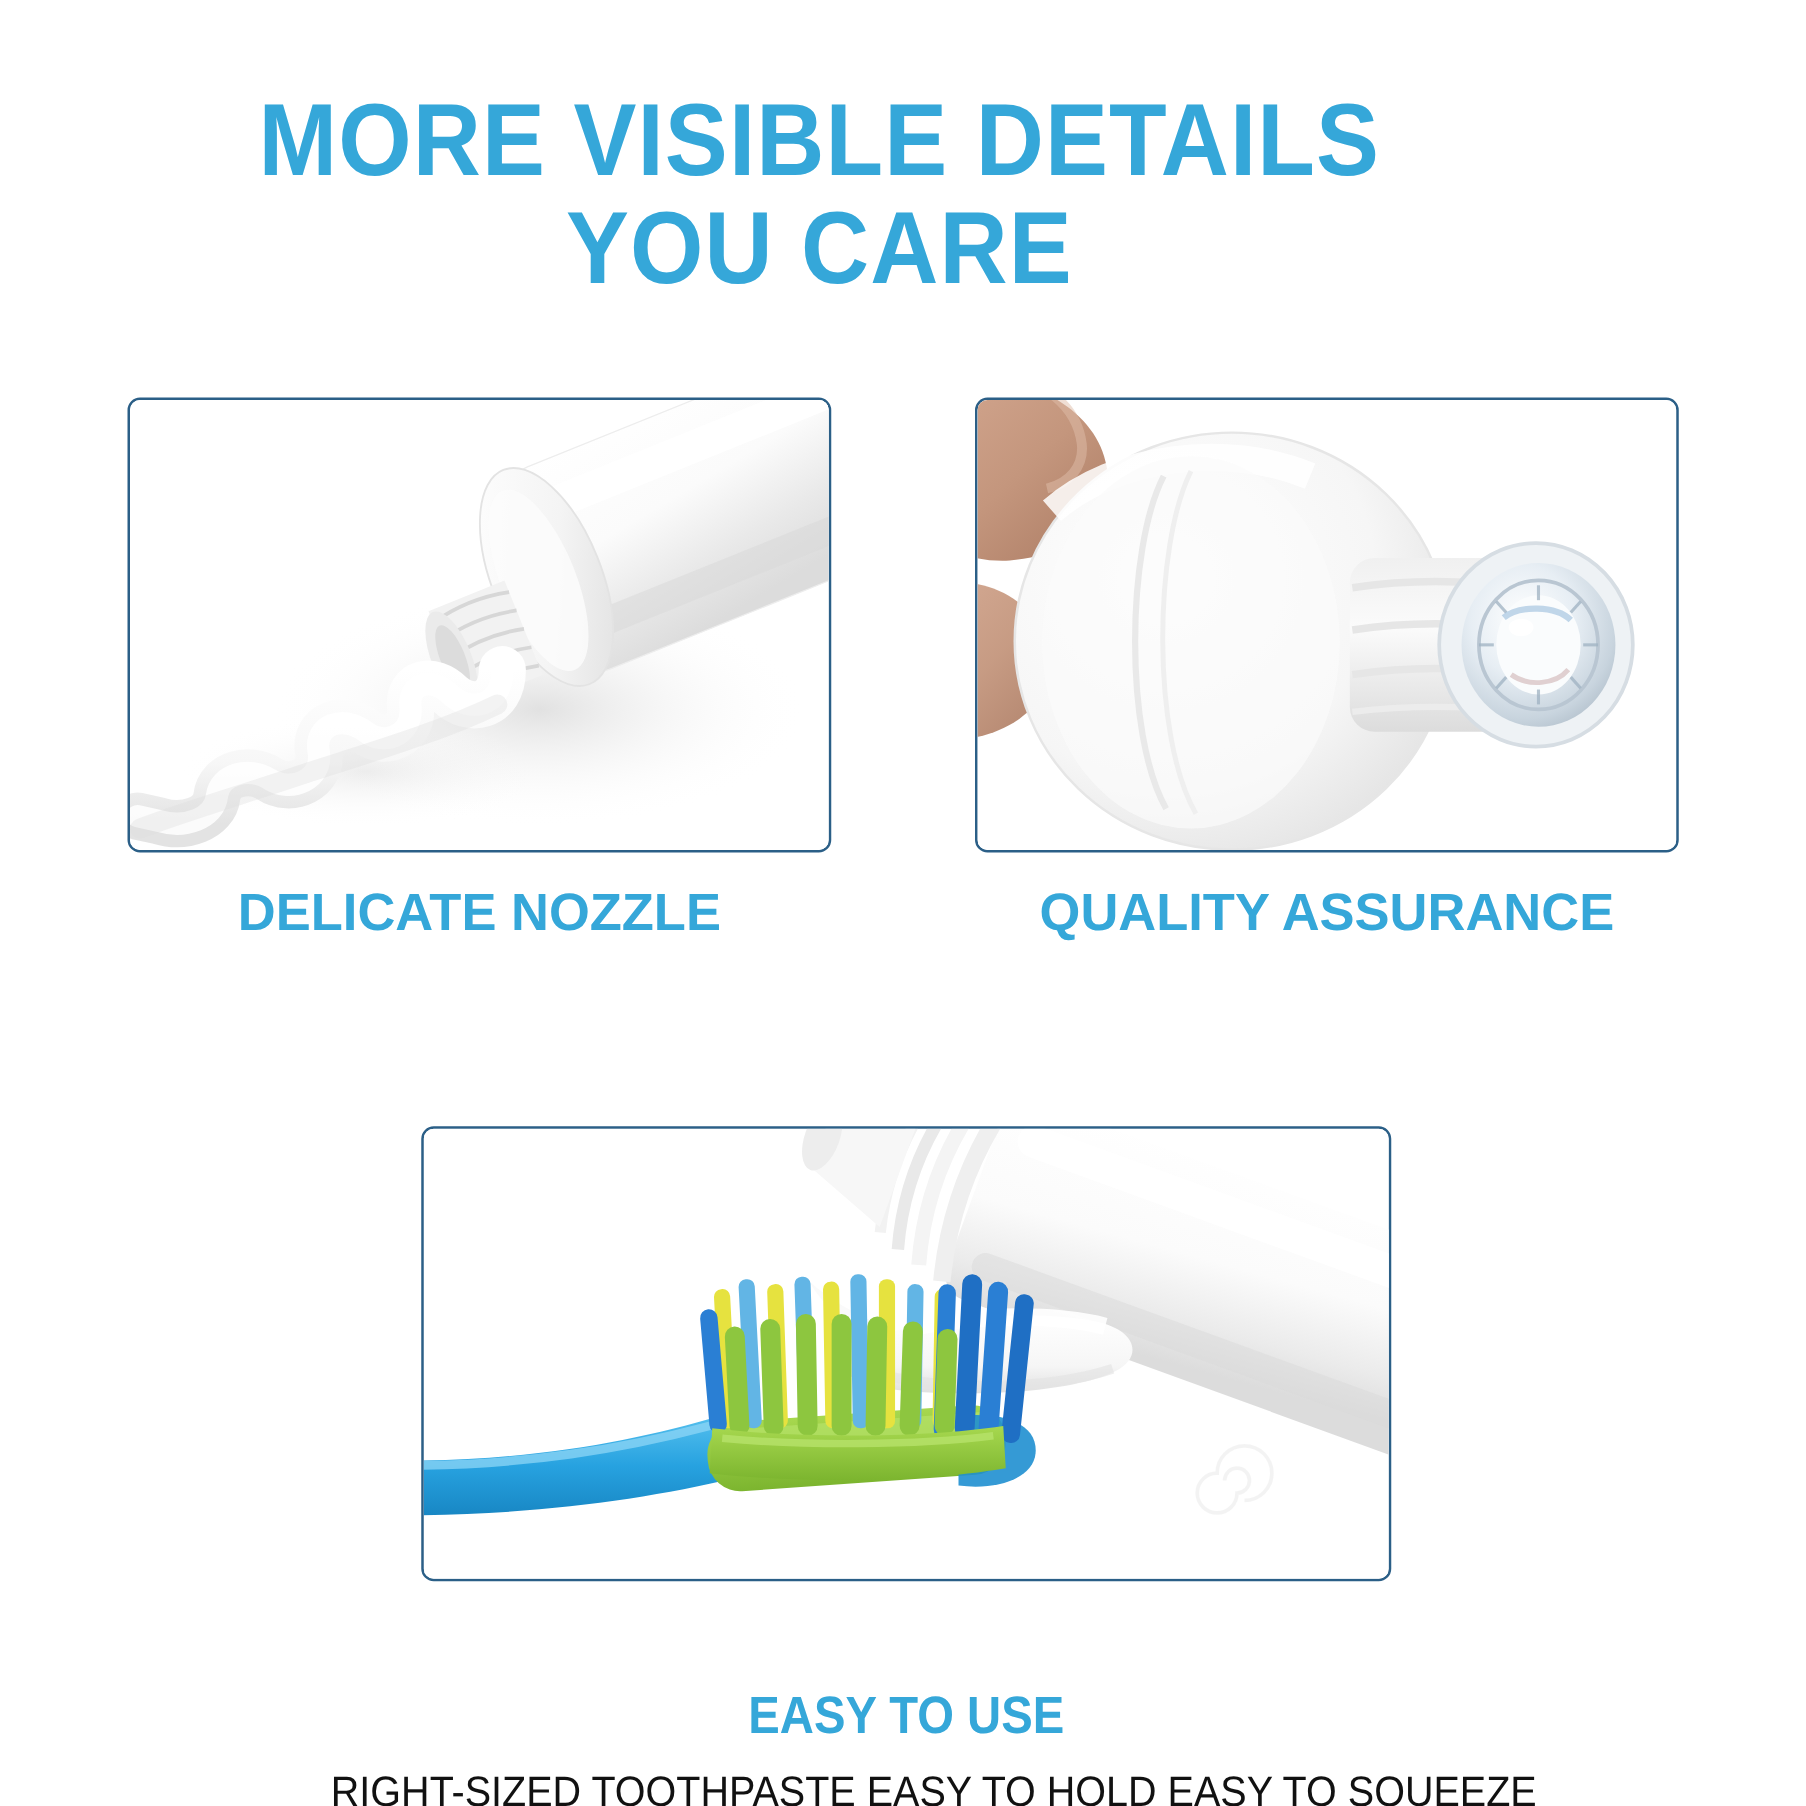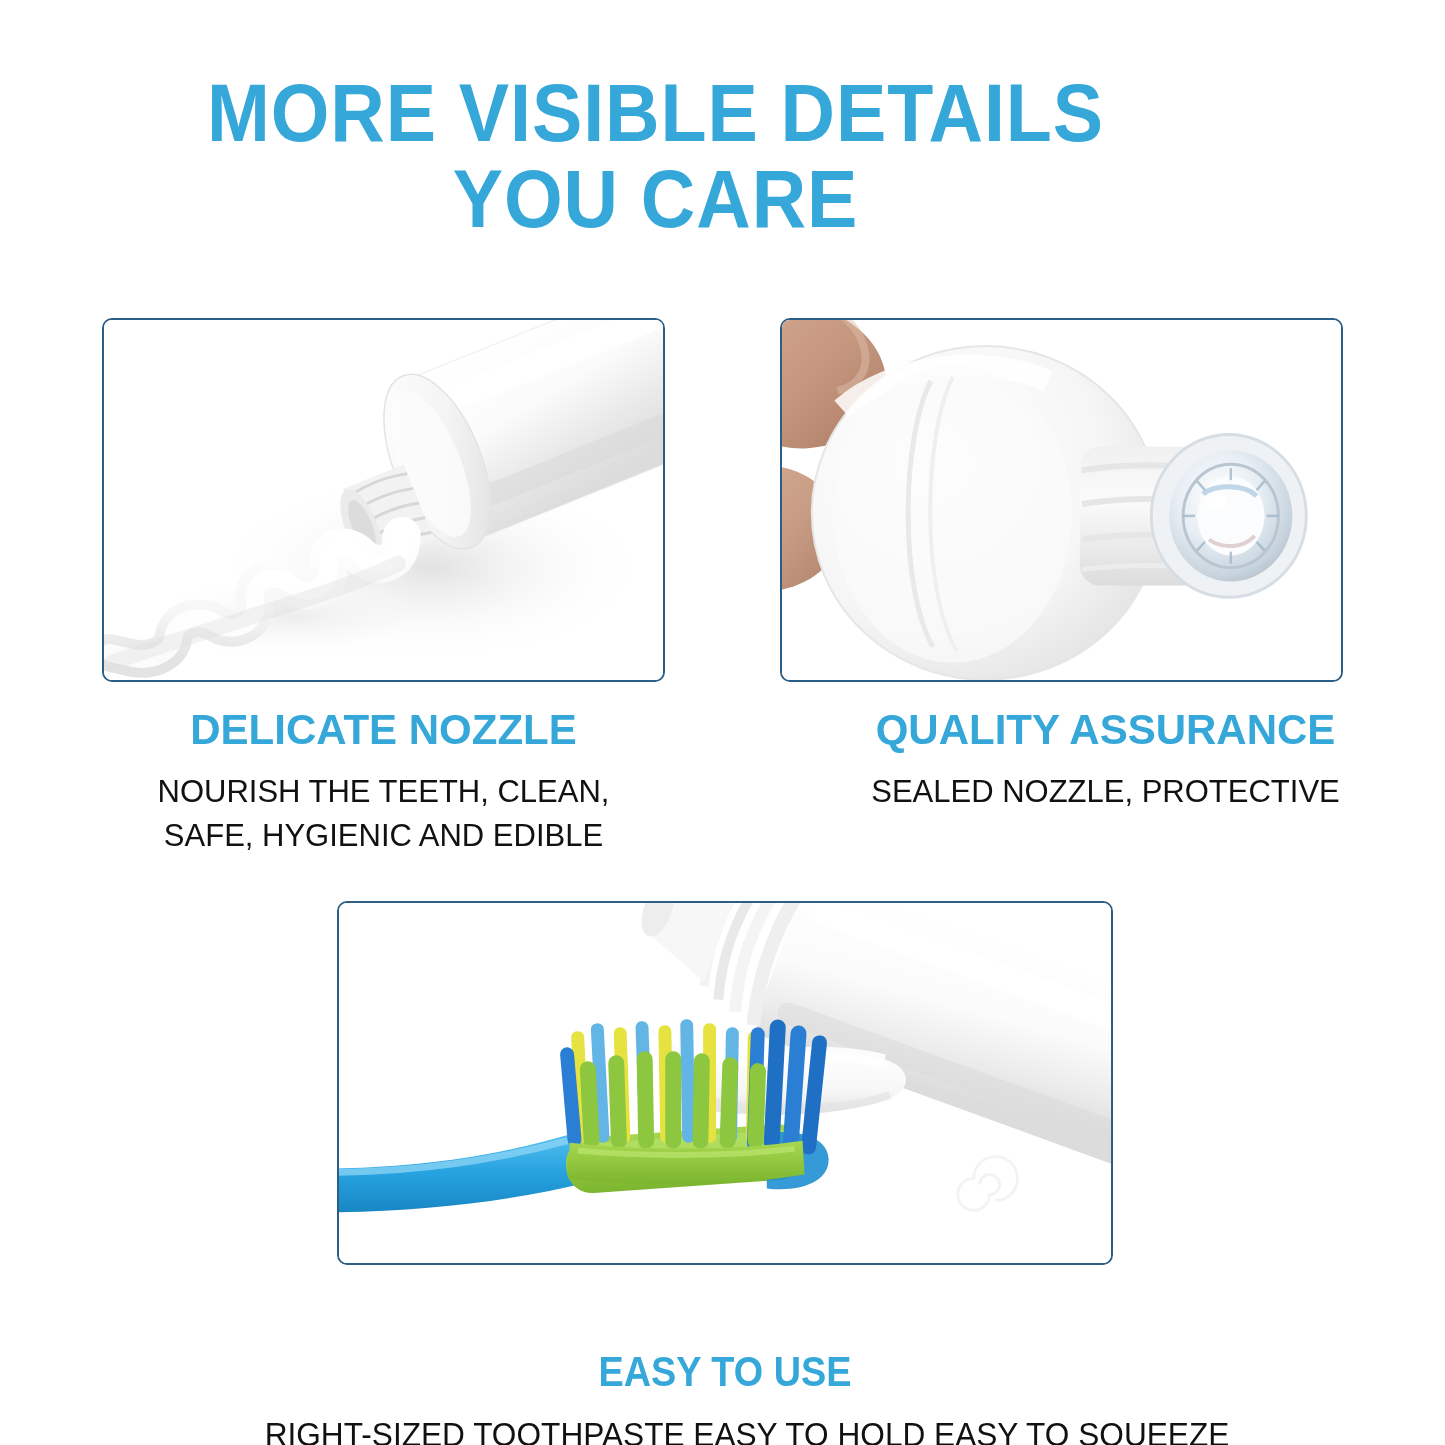--- a/index.html
+++ b/index.html
@@ -55,21 +55,21 @@
   }
   #panel-paste   { left: 102px; top: 318px; width: 563px; height: 364px; }
   #panel-quality { left: 780px; top: 318px; width: 563px; height: 364px; }
   #panel-use     { left: 337px; top: 901px; width: 776px; height: 364px; }
 
   .panel svg { display: block; width: 100%; height: 100%; }
 
   
   .caption-block { position: absolute; text-align: center; }
   #caption-paste   { left: 102px; top: 706px; width: 563px; }
-  #caption-quality { left: 824px; top: 706px; width: 563px; }
+  #caption-quality { left: 780px; top: 706px; width: 563px; }
   #caption-use     { left: 230px; top: 1348px; width: 990px; }
 
   .feature-heading {
     font-weight: bold;
     font-size: 42px;
     line-height: 48px;
     color: #35A7D9;
     letter-spacing: 0px;
     margin: 0 0 16px 0;
     white-space: nowrap;
@@ -347,30 +347,25 @@
         <rect x="226" y="146" width="14" height="100" rx="7" fill="#2A7FD4" transform="rotate(-5 233 196)"></rect>
       </g>
 
       <path d="M232 242 C 300 250, 400 250, 466 240 L 468 274 C 398 286, 296 286, 230 278 Z" fill="url(#headG)"></path>
       <path d="M240 250 C 304 256, 396 256, 458 248" fill="none" stroke="#B6E26A" stroke-width="6" opacity="0.8"></path>
     </svg>
   </div>
 
   <div class="caption-block" id="caption-paste">
     <div class="feature-heading">DELICATE NOZZLE</div>
-    <div class="feature-body">
-      <span class="line">NOURISH THE TEETH, CLEAN,</span>
-      <span class="line">SAFE, HYGIENIC AND EDIBLE</span>
-    </div>
   </div>
 
   <div class="caption-block" id="caption-quality">
     <div class="feature-heading">QUALITY ASSURANCE</div>
     <div class="feature-body">
-      <span class="line">SEALED NOZZLE, PROTECTIVE</span>
     </div>
   </div>
 
   <div class="caption-block" id="caption-use">
     <div class="feature-heading">EASY TO USE</div>
     <div class="feature-body">
       <span class="line">RIGHT-SIZED TOOTHPASTE EASY TO HOLD EASY TO SQUEEZE</span>
     </div>
   </div>
 

